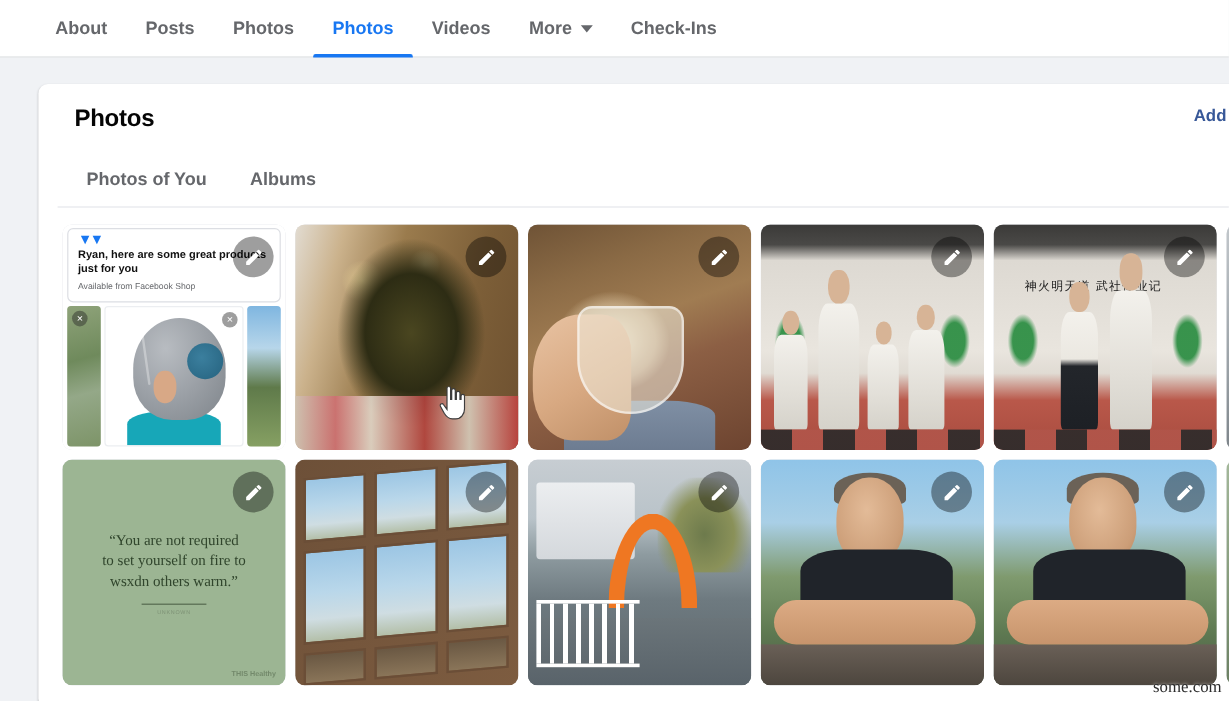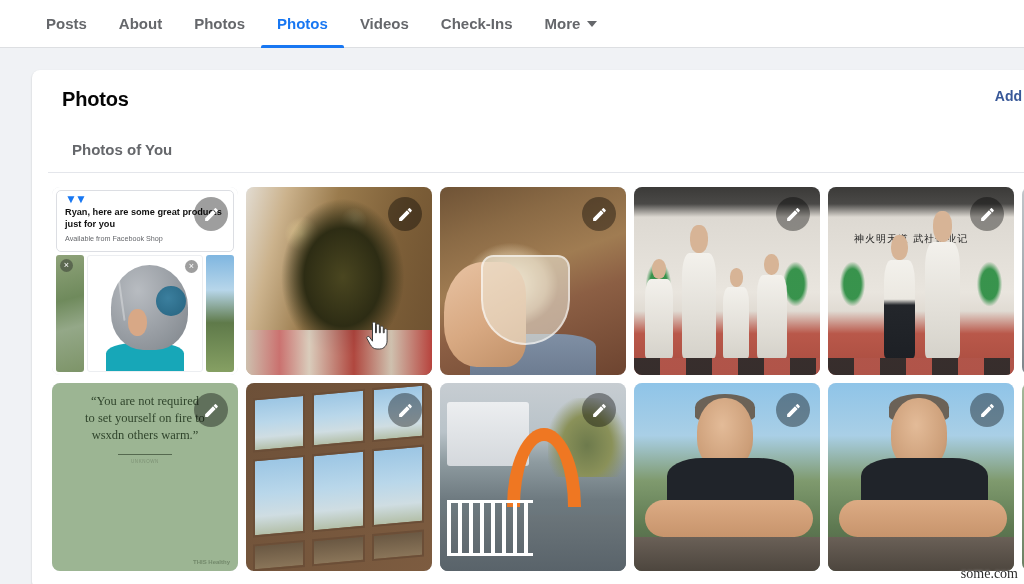--- a/index.html
+++ b/index.html
@@ -247,20 +247,21 @@
     transform: rotate(-8deg);
   }
 
   
   .quote-tile {
     position: absolute; inset: 0;
     background: #9cb593;
     display: flex;
     flex-direction: column;
     align-items: center;
+    justify-content: center;
     padding: 10px 14px;
   }
   .quote-text {
     font-family: "Liberation Serif", serif;
     font-size: 12.5px;
     line-height: 17px;
     color: #30452c;
     text-align: center;
   }
   .quote-rule {
@@ -503,53 +504,56 @@
     font-size: 14px;
     color: #2b2b2b;
     text-shadow: 0 0 3px rgba(255,255,255,0.85);
   }
 </style>
 </head>
 <body>
 
 <div class="profile-nav">
   <div class="nav-tab">
+    <span>About</span>
+  </div>
+  <div class="nav-tab">
     <span>Posts</span>
-  </div>
-  <div class="nav-tab">
-    <span>About</span>
   </div>
   <div class="nav-tab">
     <span>Photos</span>
   </div>
   <div class="nav-tab active">
     <span>Photos</span>
   </div>
   <div class="nav-tab">
     <span>Videos</span>
-  </div>
-  <div class="nav-tab">
-    <span>Check-Ins</span>
   </div>
   <div class="nav-tab">
     <span>More</span>
     <span class="nav-caret"></span>
   </div>
+  <div class="nav-tab">
+    <span>Check-Ins</span>
+  </div>
 </div>
 
 <div class="photos-card">
 
   <div class="card-head">
     <div class="card-title">Photos</div>
     <div class="add-link">Add</div>
   </div>
 
   <div class="sub-tabs">
     <div class="sub-tab">
       <span>Photos of You</span>
+    </div>
+    <div class="sub-tab">
+      <span>Albums</span>
     </div>
   </div>
 
   <div class="photo-grid">
 
     <div class="tile">
       <div class="ad-shot">
         <div class="ad-card">
           <div class="ad-logo">▼▼</div>
           <div class="ad-headline">Ryan, here are some great products just for you</div>

